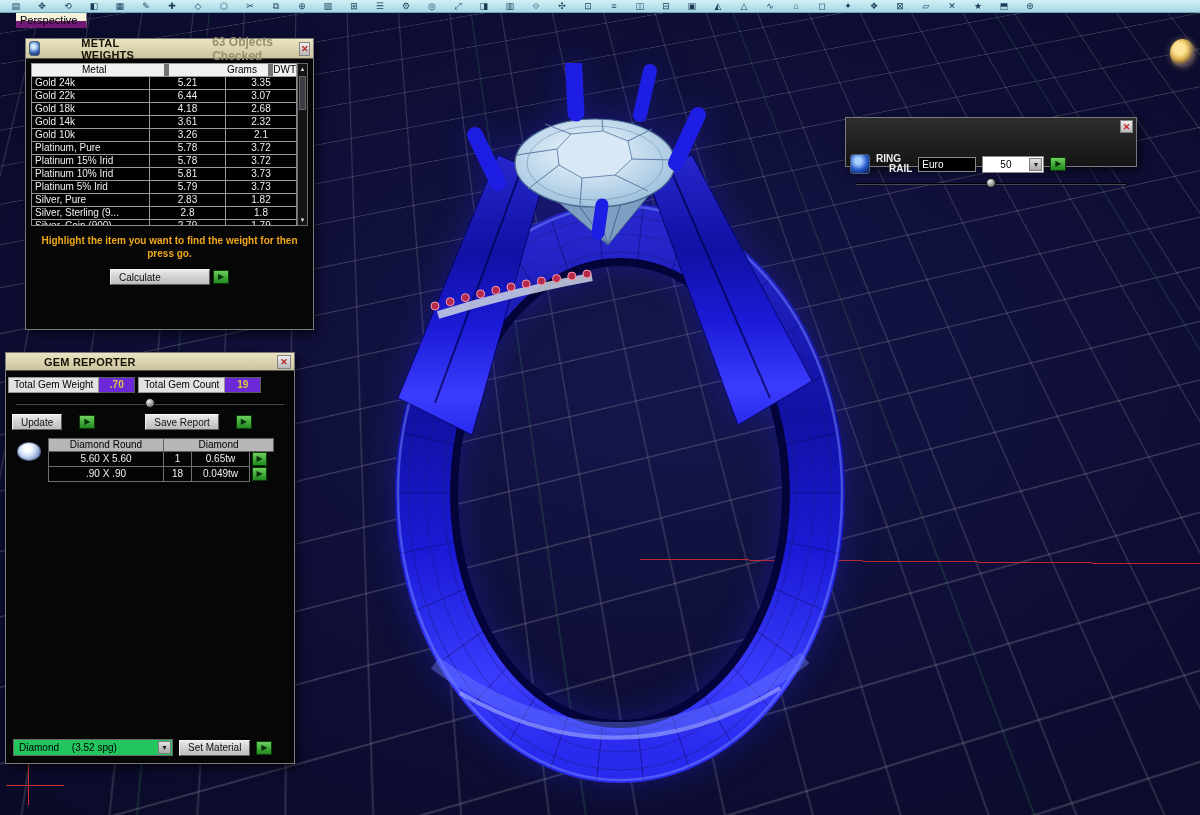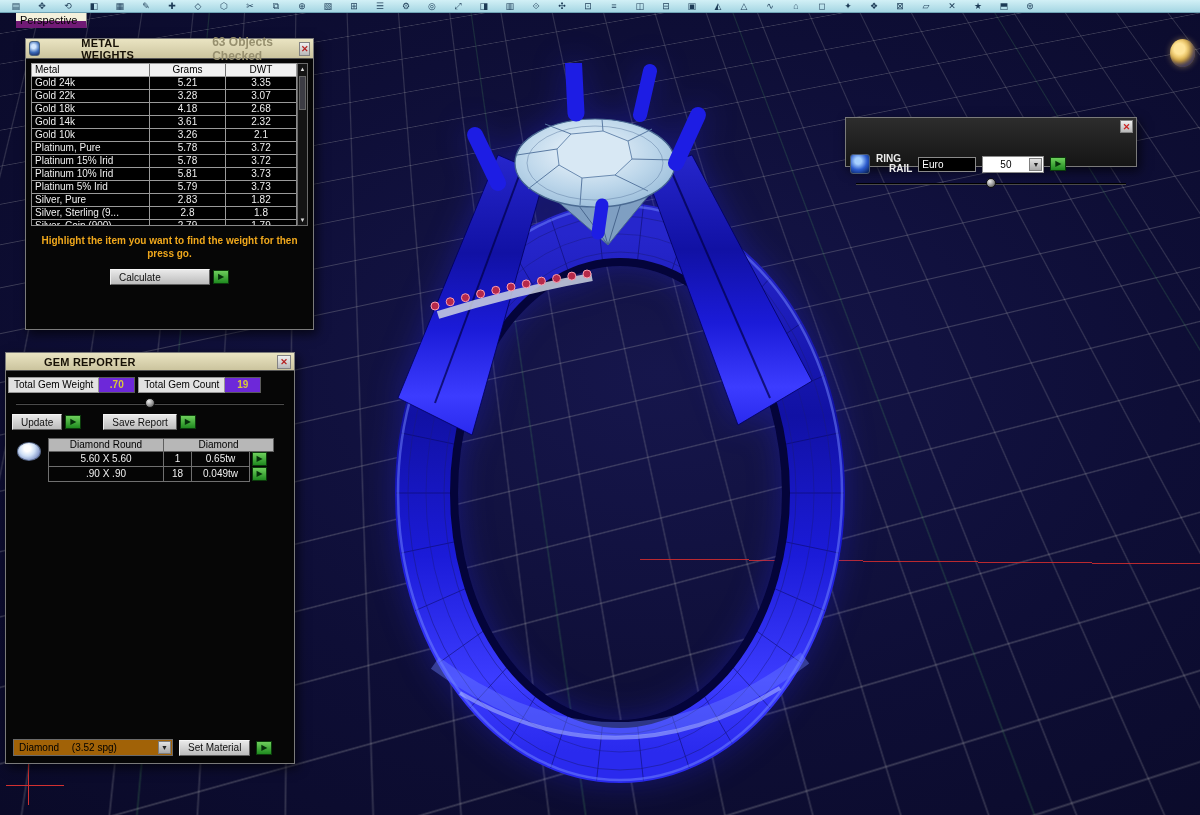--- a/index.html
+++ b/index.html
@@ -64,21 +64,21 @@
     font-size:10px; color:#101010; padding:0 8px; cursor:pointer; }
   .dd { position:absolute; right:1px; top:1px; bottom:1px; width:13px;
     background:linear-gradient(#e2e2e2,#a9a9a9); border:1px solid #7f7f7f;
     font-size:7px; line-height:12px; text-align:center; color:#222; cursor:pointer; }
 
   
   .mw { left:25px; top:38px; width:289px; height:292px; }
   .mw .p-head { height:20px; }
   .mw-tablewrap { position:relative; margin:4px 5px 0 5px; padding-right:11px; }
   .mw-hrow { display:flex; height:14px; background:#f1f1f1; border:1px solid #9a9a9a; font-size:10px; color:#000; }
-  .mw-hrow .c-metal, .mw-hrow .c-grams { border-right:1px solid #737373; }
+  .mw-hrow .c-metal, .mw-hrow .c-grams { border-right:5px solid #737373;margin-left:47px; }
   .c-metal { width:118px; padding-left:3px; line-height:12px; white-space:nowrap; overflow:hidden; }
   .c-grams { width:76px; text-align:center; line-height:12px; }
   .c-dwt   { flex:1; text-align:center; line-height:12px; }
   .mw-body { height:149px; overflow:hidden; border:1px solid #8a8a8a; border-top:none; background:#000; }
   .mw-row { display:flex; height:13px; font-size:10px; color:#efefef; border-bottom:1px solid #9a9a9a; }
   .mw-row .c-metal, .mw-row .c-grams { border-right:1px solid #9a9a9a; }
   .mw-scroll { position:absolute; right:0; top:0; bottom:0; width:11px; background:#141414;
     border:1px solid #6a6a6a; display:flex; flex-direction:column; align-items:center; }
   .sc-arrow { width:9px; height:10px; font-size:6px; color:#ddd; line-height:10px; text-align:center; cursor:pointer; }
   .sc-thumb { width:7px; height:34px; background:#3c3c44; border:1px solid #666; margin-top:2px; cursor:pointer; }
@@ -93,37 +93,37 @@
   .gr .p-head { height:18px; }
   .totals { display:flex; margin:6px 2px 0 2px; height:16px; font-size:10px; }
   .t-label { background:#e2e2e2; color:#000; padding:0 5px; line-height:14px; border:1px solid #979797; white-space:nowrap; }
   .t-val { background:#6d28d9; color:#d8c83a; font-weight:bold; min-width:36px; text-align:center;
     line-height:14px; border:1px solid #5a5a5a; border-left:none; }
   .t-gap { width:3px; }
   .slider-row { position:relative; height:13px; margin:4px 10px 0 10px; cursor:pointer; }
   .groove { position:absolute; top:6px; left:0; right:0; height:2px; background:#000; border-bottom:1px solid #4a4a4a; }
   .knob { position:absolute; top:1px; left:calc(50% - 5px); width:10px; height:10px; border-radius:50%;
     background:radial-gradient(circle at 35% 30%, #efefef, #8b8b8b 60%, #333); border:1px solid #101010; cursor:pointer; }
-  .btn-row { display:flex; align-items:center; gap:3px; margin:4px 6px 0 6px; }
+  .btn-row { display:flex; align-items:center; gap:17px; margin:4px 6px 0 6px; }
   .btn-row .sp { width:16px; }
   .gem-block { display:flex; margin:8px 4px 0 4px; align-items:flex-start; }
   .gem-ico-box { width:38px; display:flex; justify-content:center; padding-top:4px; }
   .gem-ico { width:24px; height:19px; border-radius:50%; border:1px solid #5a6a8a;
     background:radial-gradient(circle at 42% 32%, #ffffff 0 18%, #cfe0f6 45%, #8496c8 75%, #3a4468 100%); }
   .gr-table { flex:1; font-size:10px; }
   .gr-hrow { display:flex; height:14px; color:#000; }
   .h1 { width:116px; background:#b7b7b7; border:1px solid #5f5f5f; text-align:center; line-height:12px; }
   .h2 { flex:1; background:#b7b7b7; border:1px solid #5f5f5f; border-left:none; text-align:center; line-height:12px; margin-right:16px; }
   .gr-row { display:flex; height:15px; color:#f0f0f0; }
   .g-size { width:116px; background:#050505; border:1px solid #6f6f6f; border-top:none; text-align:center; line-height:13px; }
   .g-count { width:28px; background:#050505; border:1px solid #6f6f6f; border-top:none; border-left:none; text-align:center; line-height:13px; }
   .g-wt { width:58px; background:#050505; border:1px solid #6f6f6f; border-top:none; border-left:none; text-align:center; line-height:13px; }
   .gr-row .go { margin-left:2px; }
   .gr-bottom { position:absolute; bottom:7px; left:7px; right:7px; display:flex; align-items:center; gap:6px; }
-  .sel { position:relative; width:160px; height:17px; background:#a16207; border:1px solid #6a6a6a;
+  .sel { position:relative; width:160px; height:17px; background:#22c55e; border:1px solid #6a6a6a;
     font-size:10px; color:#000; line-height:15px; padding-left:5px; cursor:pointer; }
   .sel .nm { margin-right:10px; }
 
   
   .rr { left:845px; top:117px; width:292px; height:50px;
     background:linear-gradient(#2d2d2d,#151515); }
   .rr-row { display:flex; align-items:center; gap:6px; padding:4px 22px 0 4px;margin-top:32px; }
   .rr-ico { width:20px; height:20px; flex:none; border-radius:3px; border:1px solid #4a5a70;
     background:radial-gradient(circle at 40% 33%, #a6d0ff 0 20%, #2a5acc 55%, #001643 100%); }
   .rr-title { font-size:10px; font-weight:bold; color:#ececec; line-height:10px; }
@@ -318,21 +318,21 @@
         <span class="c-dwt">DWT</span>
       </div>
       <div class="mw-body">
           <div class="mw-row">
             <span class="c-metal">Gold 24k</span>
             <span class="c-grams">5.21</span>
             <span class="c-dwt">3.35</span>
           </div>
           <div class="mw-row">
             <span class="c-metal">Gold 22k</span>
-            <span class="c-grams">3.28</span>
+            <span class="c-grams">6.44</span>
             <span class="c-dwt">3.07</span>
           </div>
           <div class="mw-row">
             <span class="c-metal">Gold 18k</span>
             <span class="c-grams">4.18</span>
             <span class="c-dwt">2.68</span>
           </div>
           <div class="mw-row">
             <span class="c-metal">Gold 14k</span>
             <span class="c-grams">3.61</span>

